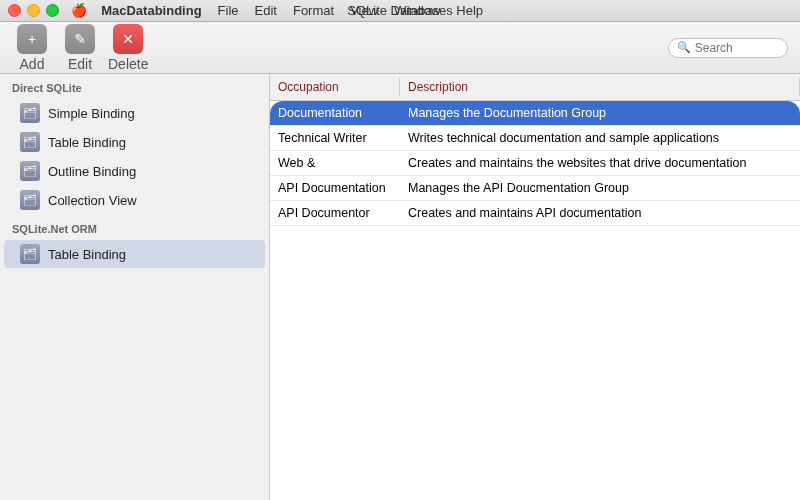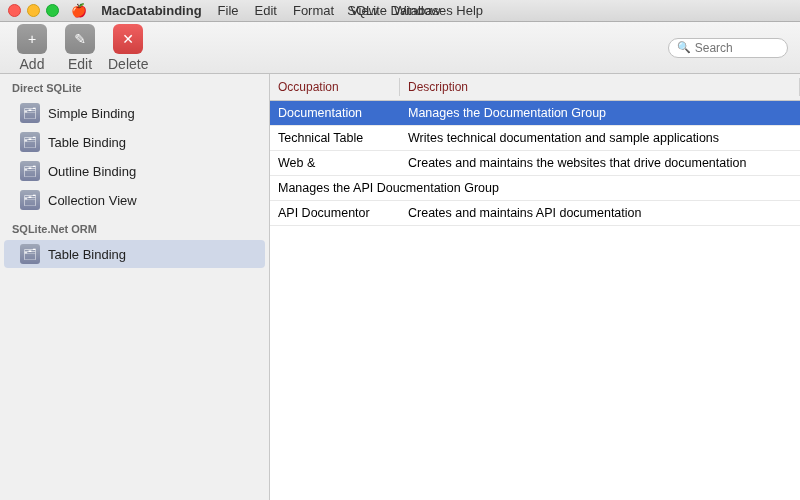--- a/index.html
+++ b/index.html
@@ -173,20 +173,21 @@
       font-weight: 500;
       color: #7f1d1d;
       padding: 2px 8px;
       border-right: 1px solid #d0d0d0;
     }
     .col-occupation { width: 130px; }
     .col-description { flex: 1; }
     .table-body {
       flex: 1;
       overflow-y: auto;
+      border-radius: 13px;
     }
     .table-row {
       display: flex;
       align-items: stretch;
       border-bottom: 1px solid #e8e8e8;
       cursor: pointer;
     }
     .table-row.selected {
       background: #3b6dce;
       color: white;
@@ -295,28 +296,29 @@
       <div class="table-col-header col-occupation">Occupation</div>
       <div class="table-col-header col-description">Description</div>
     </div>
     <div class="table-body">
 
     <div class="table-row selected">
           <div class="table-cell col-occupation">Documentation</div>
           <div class="table-cell col-description">Manages the Documentation Group</div>
         </div>
         <div class="table-row">
-          <div class="table-cell col-occupation">Technical Table</div>
+          <div class="table-cell col-occupation">Technical Writer</div>
           <div class="table-cell col-description">Writes technical documentation and sample applications</div>
         </div>
         <div class="table-row">
           <div class="table-cell col-occupation">Web &amp;</div>
           <div class="table-cell col-description">Creates and maintains the websites that drive documentation</div>
         </div>
         <div class="table-row">
+          <div class="table-cell col-occupation">API Documentation</div>
           <div class="table-cell col-description">Manages the API Doucmentation Group</div>
         </div>
         <div class="table-row">
           <div class="table-cell col-occupation">API Documentor</div>
           <div class="table-cell col-description">Creates and maintains API documentation</div>
         </div>
       </div>
   </div>
 </div>
 

